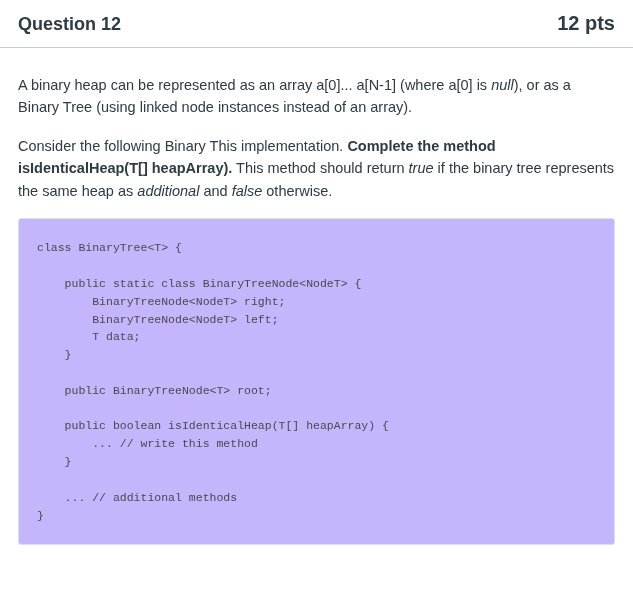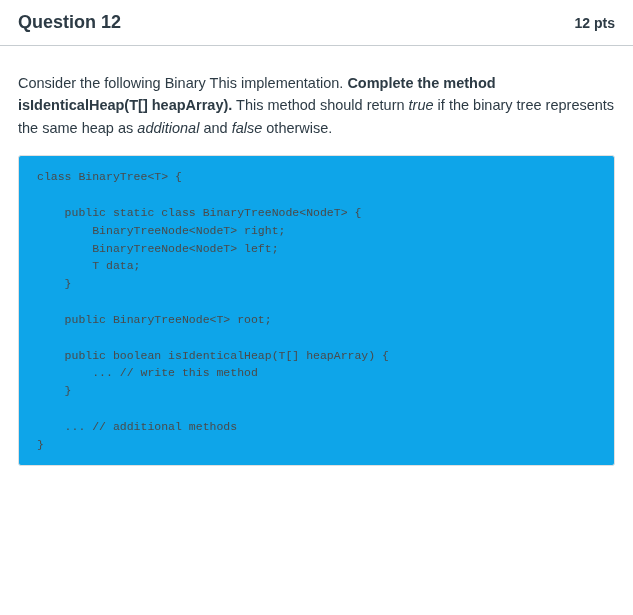--- a/index.html
+++ b/index.html
@@ -21,62 +21,63 @@
       align-items: baseline;
       padding: 12px 18px 12px 18px;
       border-bottom: 1px solid #c7cdd1;
     }
     .question-title {
       font-size: 18px;
       font-weight: 700;
       color: #2d3b45;
     }
     .question-points {
-      font-size: 14px;
+      font-size: 20px;
       font-weight: 700;
       color: #2d3b45;
     }
     .question-body {
       padding: 26px 18px 18px 18px;
     }
     .question-body p {
       font-size: 14.5px;
       line-height: 1.55;
       color: #2d3b45;
       margin-bottom: 16px;
     }
     .question-body .italic {
       font-style: italic;
     }
     .question-body .bold {
       font-weight: 700;
     }
     .code-block {
-      background: #0ea5e9;
+      background: #c4b5fd;
       border: 1px solid #e0e0e0;
       border-radius: 3px;
-      padding: 12px 18px;
+      padding: 20px 18px;
       font-family: Menlo, Monaco, Consolas, "Courier New", monospace;
       font-size: 11.5px;
       line-height: 1.55;
       color: #4a4a4a;
       white-space: pre;
       overflow-x: auto;
     }
   </style>
 </head>
 <body>
 
 <div class="question-header">
   <div class="question-title">Question 12</div>
   <div class="question-points">12 pts</div>
 </div>
 
 <div class="question-body">
 
+  <p><span>A binary heap can be represented as an array a[0]... a[N-1] (where a[0] is </span><span class="italic">null</span><span>), or as a Binary Tree (using linked node instances instead of an array).</span></p>
 
   <p><span>Consider the following Binary This implementation. </span><span class="bold">Complete the method isIdenticalHeap(T[] heapArray).</span><span> This method should return </span><span class="italic">true</span><span> if the binary tree represents the same heap as </span><span class="italic">additional</span><span> and </span><span class="italic">false</span><span> otherwise.</span></p>
 
 
   <div class="code-block">class BinaryTree&lt;T&gt; {
 
     public static class BinaryTreeNode&lt;NodeT&gt; {
         BinaryTreeNode&lt;NodeT&gt; right;
         BinaryTreeNode&lt;NodeT&gt; left;
         T data;

